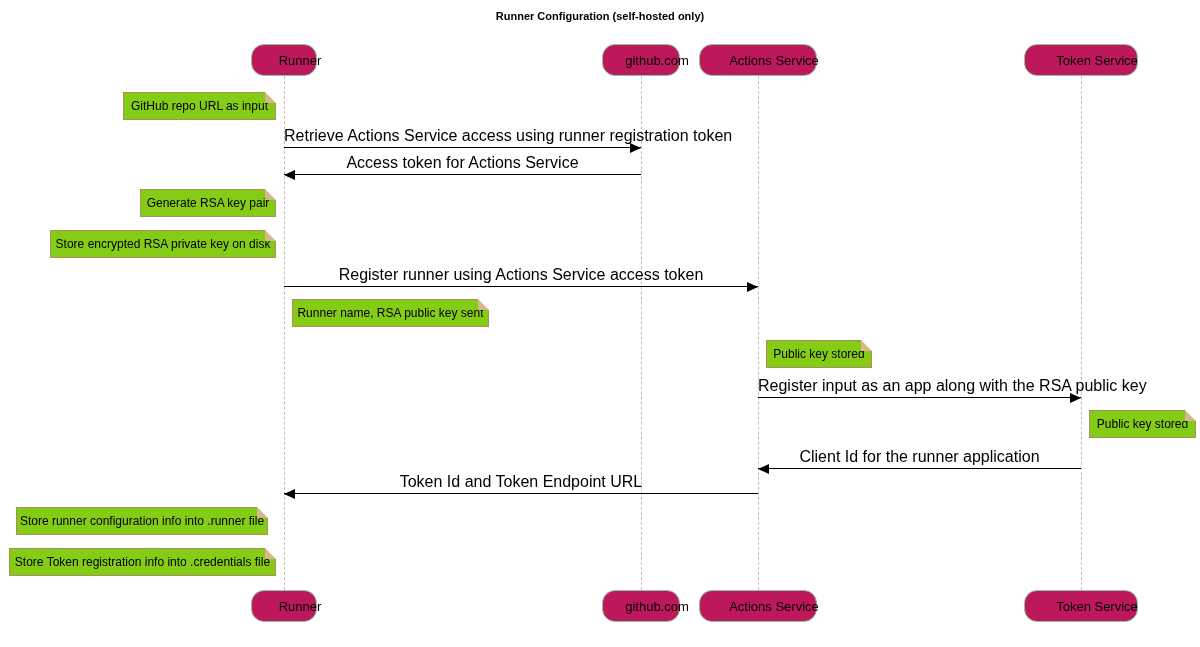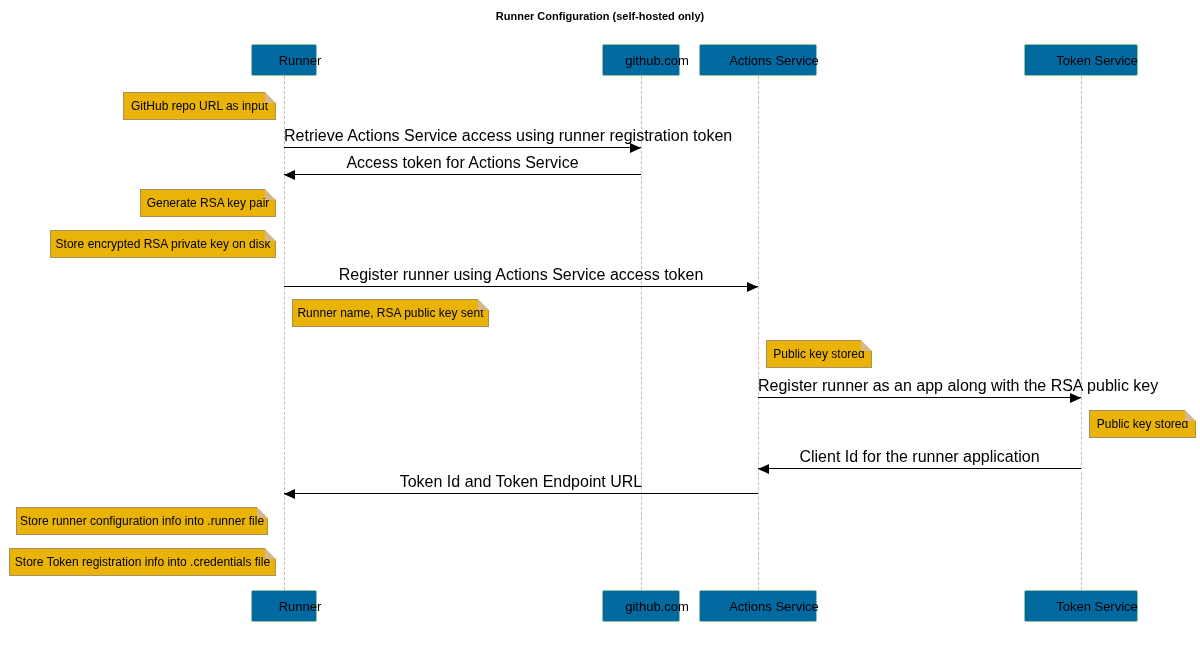--- a/index.html
+++ b/index.html
@@ -15,42 +15,42 @@
   .title {
     position: absolute;
     top: 10px; left: 0; width: 100%;
     text-align: center;
     font-size: 11px;
     font-weight: bold;
   }
   .participant {
     position: absolute;
     height: 32px;
-    background: #0369a1;
+    background: #be185d;
     border: 1px solid #8FC49D;
-    border-radius: 2px;
+    border-radius: 13px;
     display: flex;
     align-items: center;
     justify-content: center;
     font-size: 13px;
     box-sizing: border-box;
     white-space: nowrap;
     padding-left: 32px;
   }
   .lifeline {
     position: absolute;
     top: 76px;
     height: 514px;
     width: 0;
     border-left: 1px dashed #BFBFBF;
   }
   .note {
     position: absolute;
     height: 28px;
-    background: #eab308;
+    background: #84cc16;
     border: 1px solid #A98E5E;
     box-sizing: border-box;
     display: flex;
     align-items: center;
     justify-content: center;
     font-size: 12px;
     white-space: nowrap;
   }
   .note::before {
     content: "";
@@ -136,21 +136,21 @@
     <div class="arrowhead-left"></div>
   </div>
 
   <div class="msg" style="left:284px; top:286px; width:474px;">
     <div class="msg-label">Register runner using Actions Service access token</div>
     <div class="msg-line"></div>
     <div class="arrowhead-right"></div>
   </div>
 
   <div class="msg" style="left:758px; top:397px; width:323px;">
-    <div class="msg-label">Register runner as an app along with the RSA public key</div>
+    <div class="msg-label">Register input as an app along with the RSA public key</div>
     <div class="msg-line"></div>
     <div class="arrowhead-right"></div>
   </div>
 
   <div class="msg" style="left:758px; top:468px; width:323px;">
     <div class="msg-label">Client Id for the runner application</div>
     <div class="msg-line"></div>
     <div class="arrowhead-left"></div>
   </div>
 

